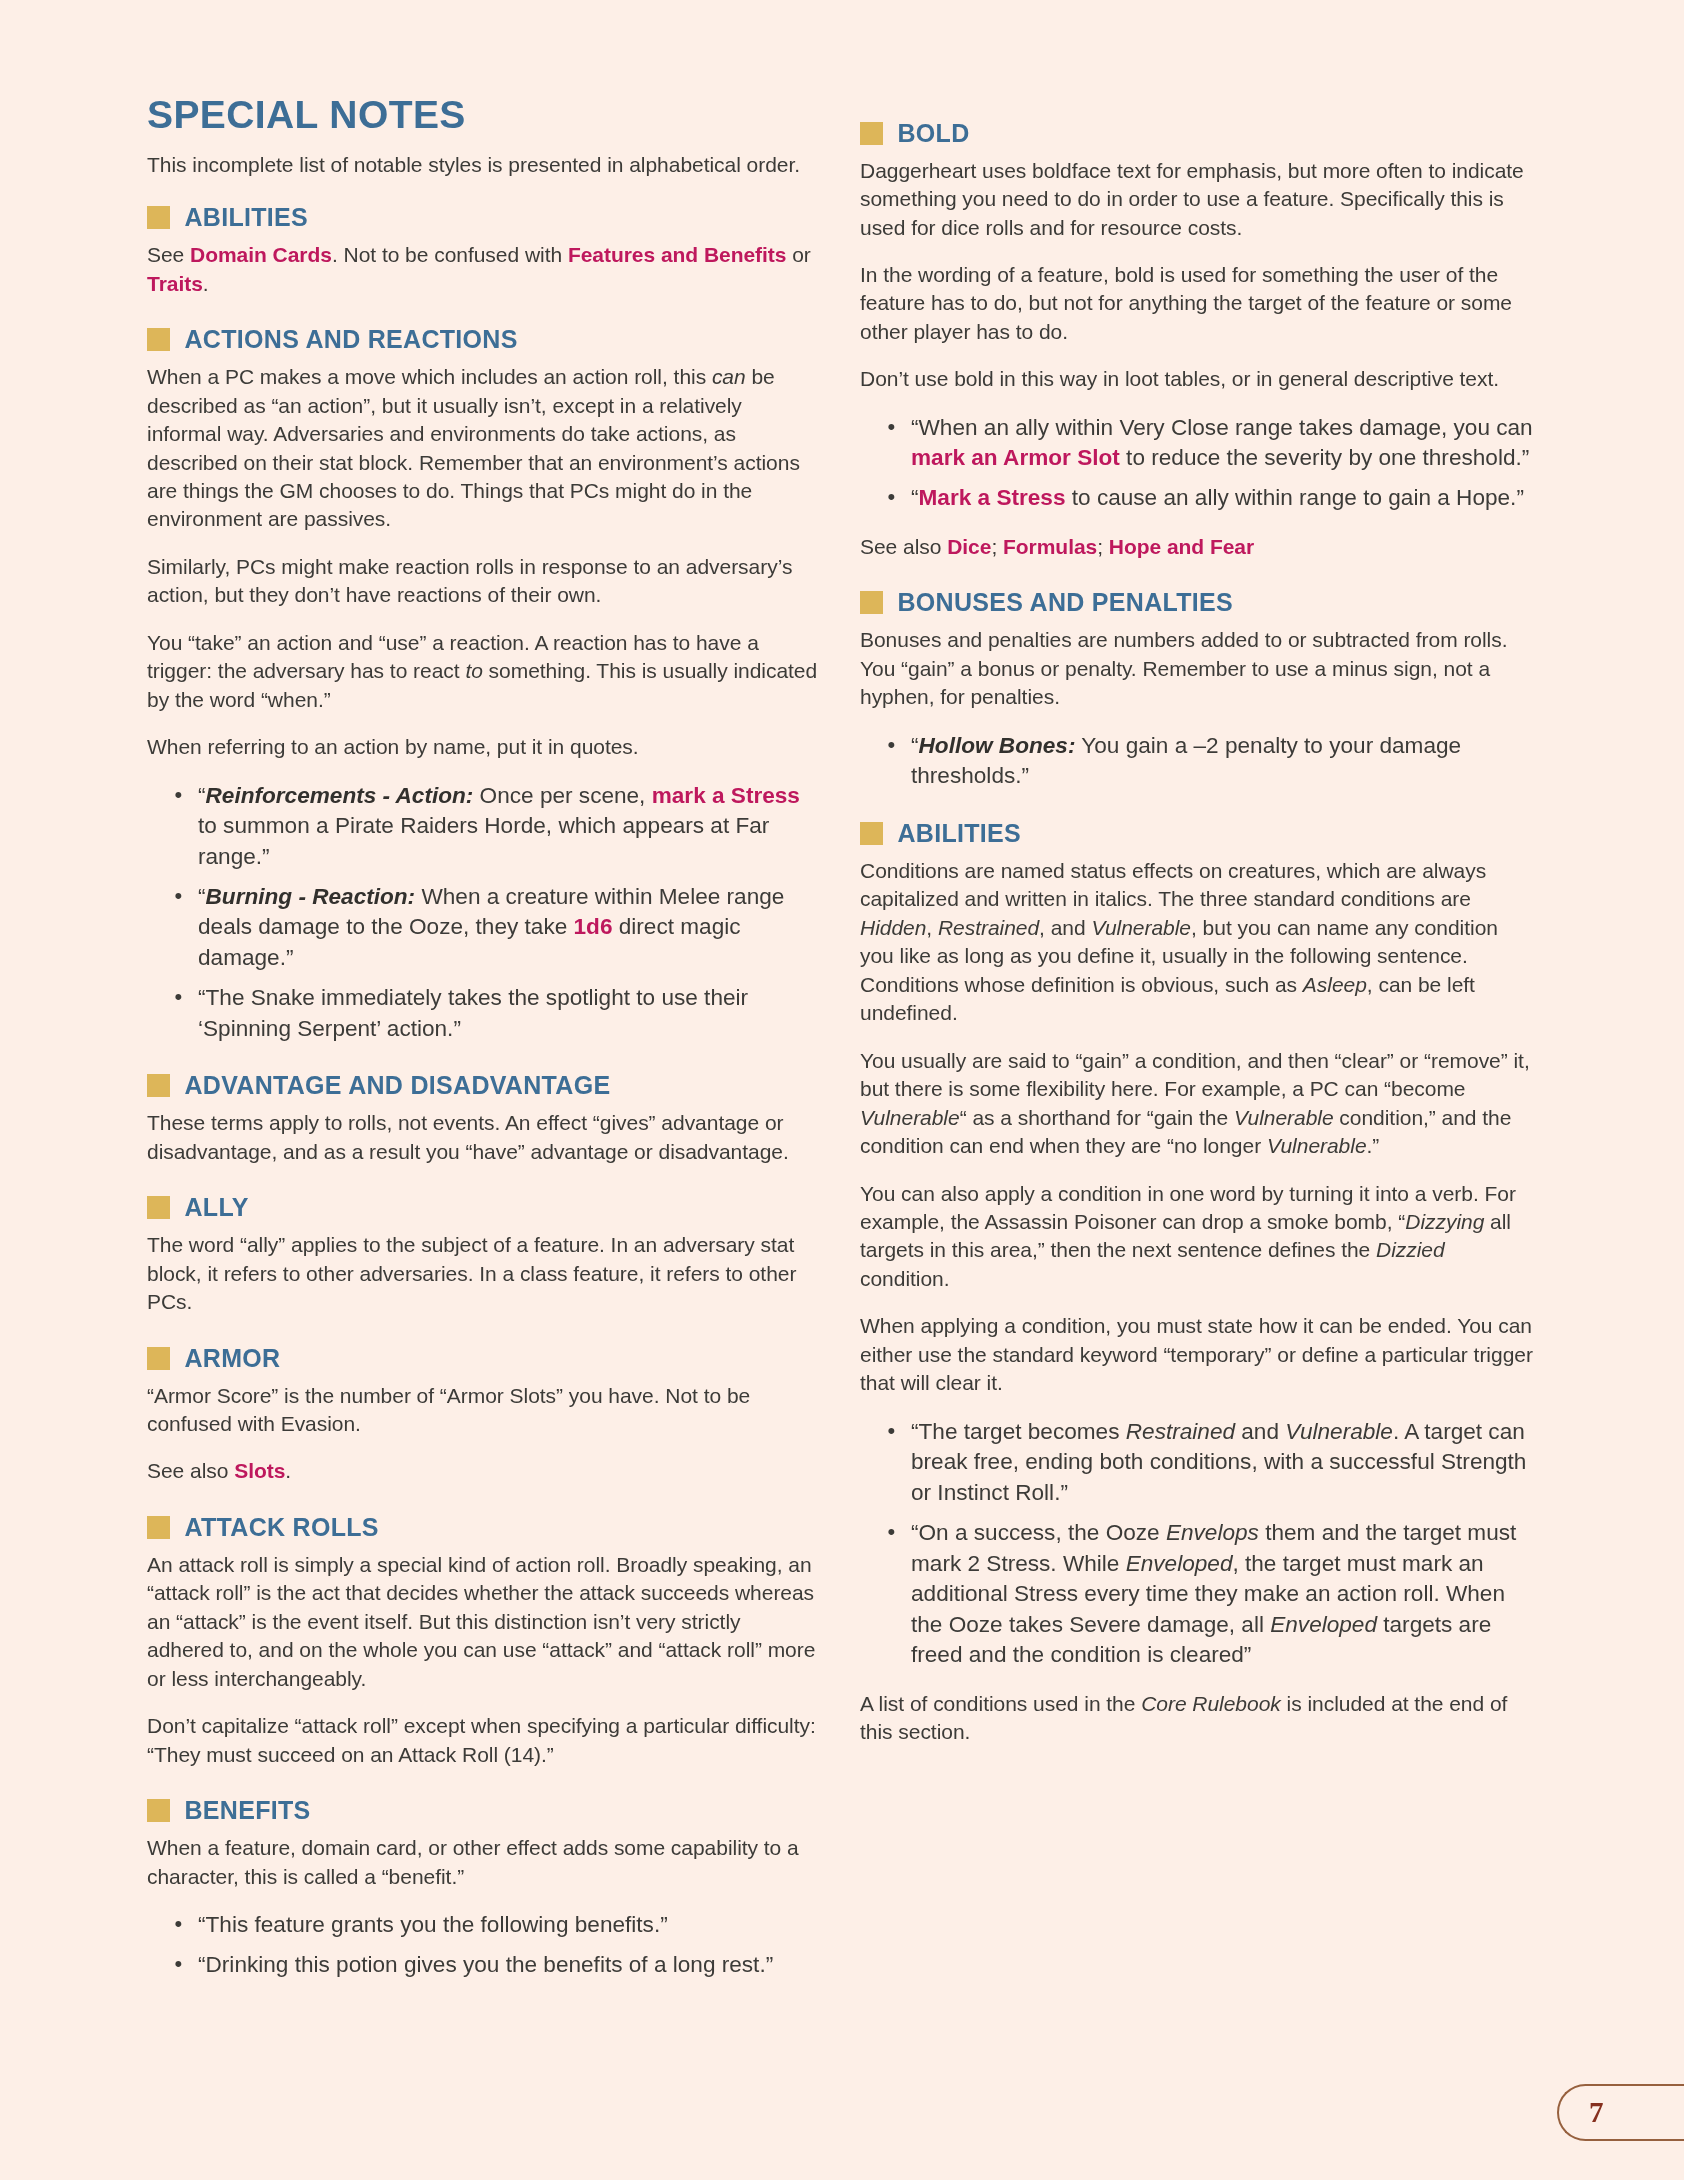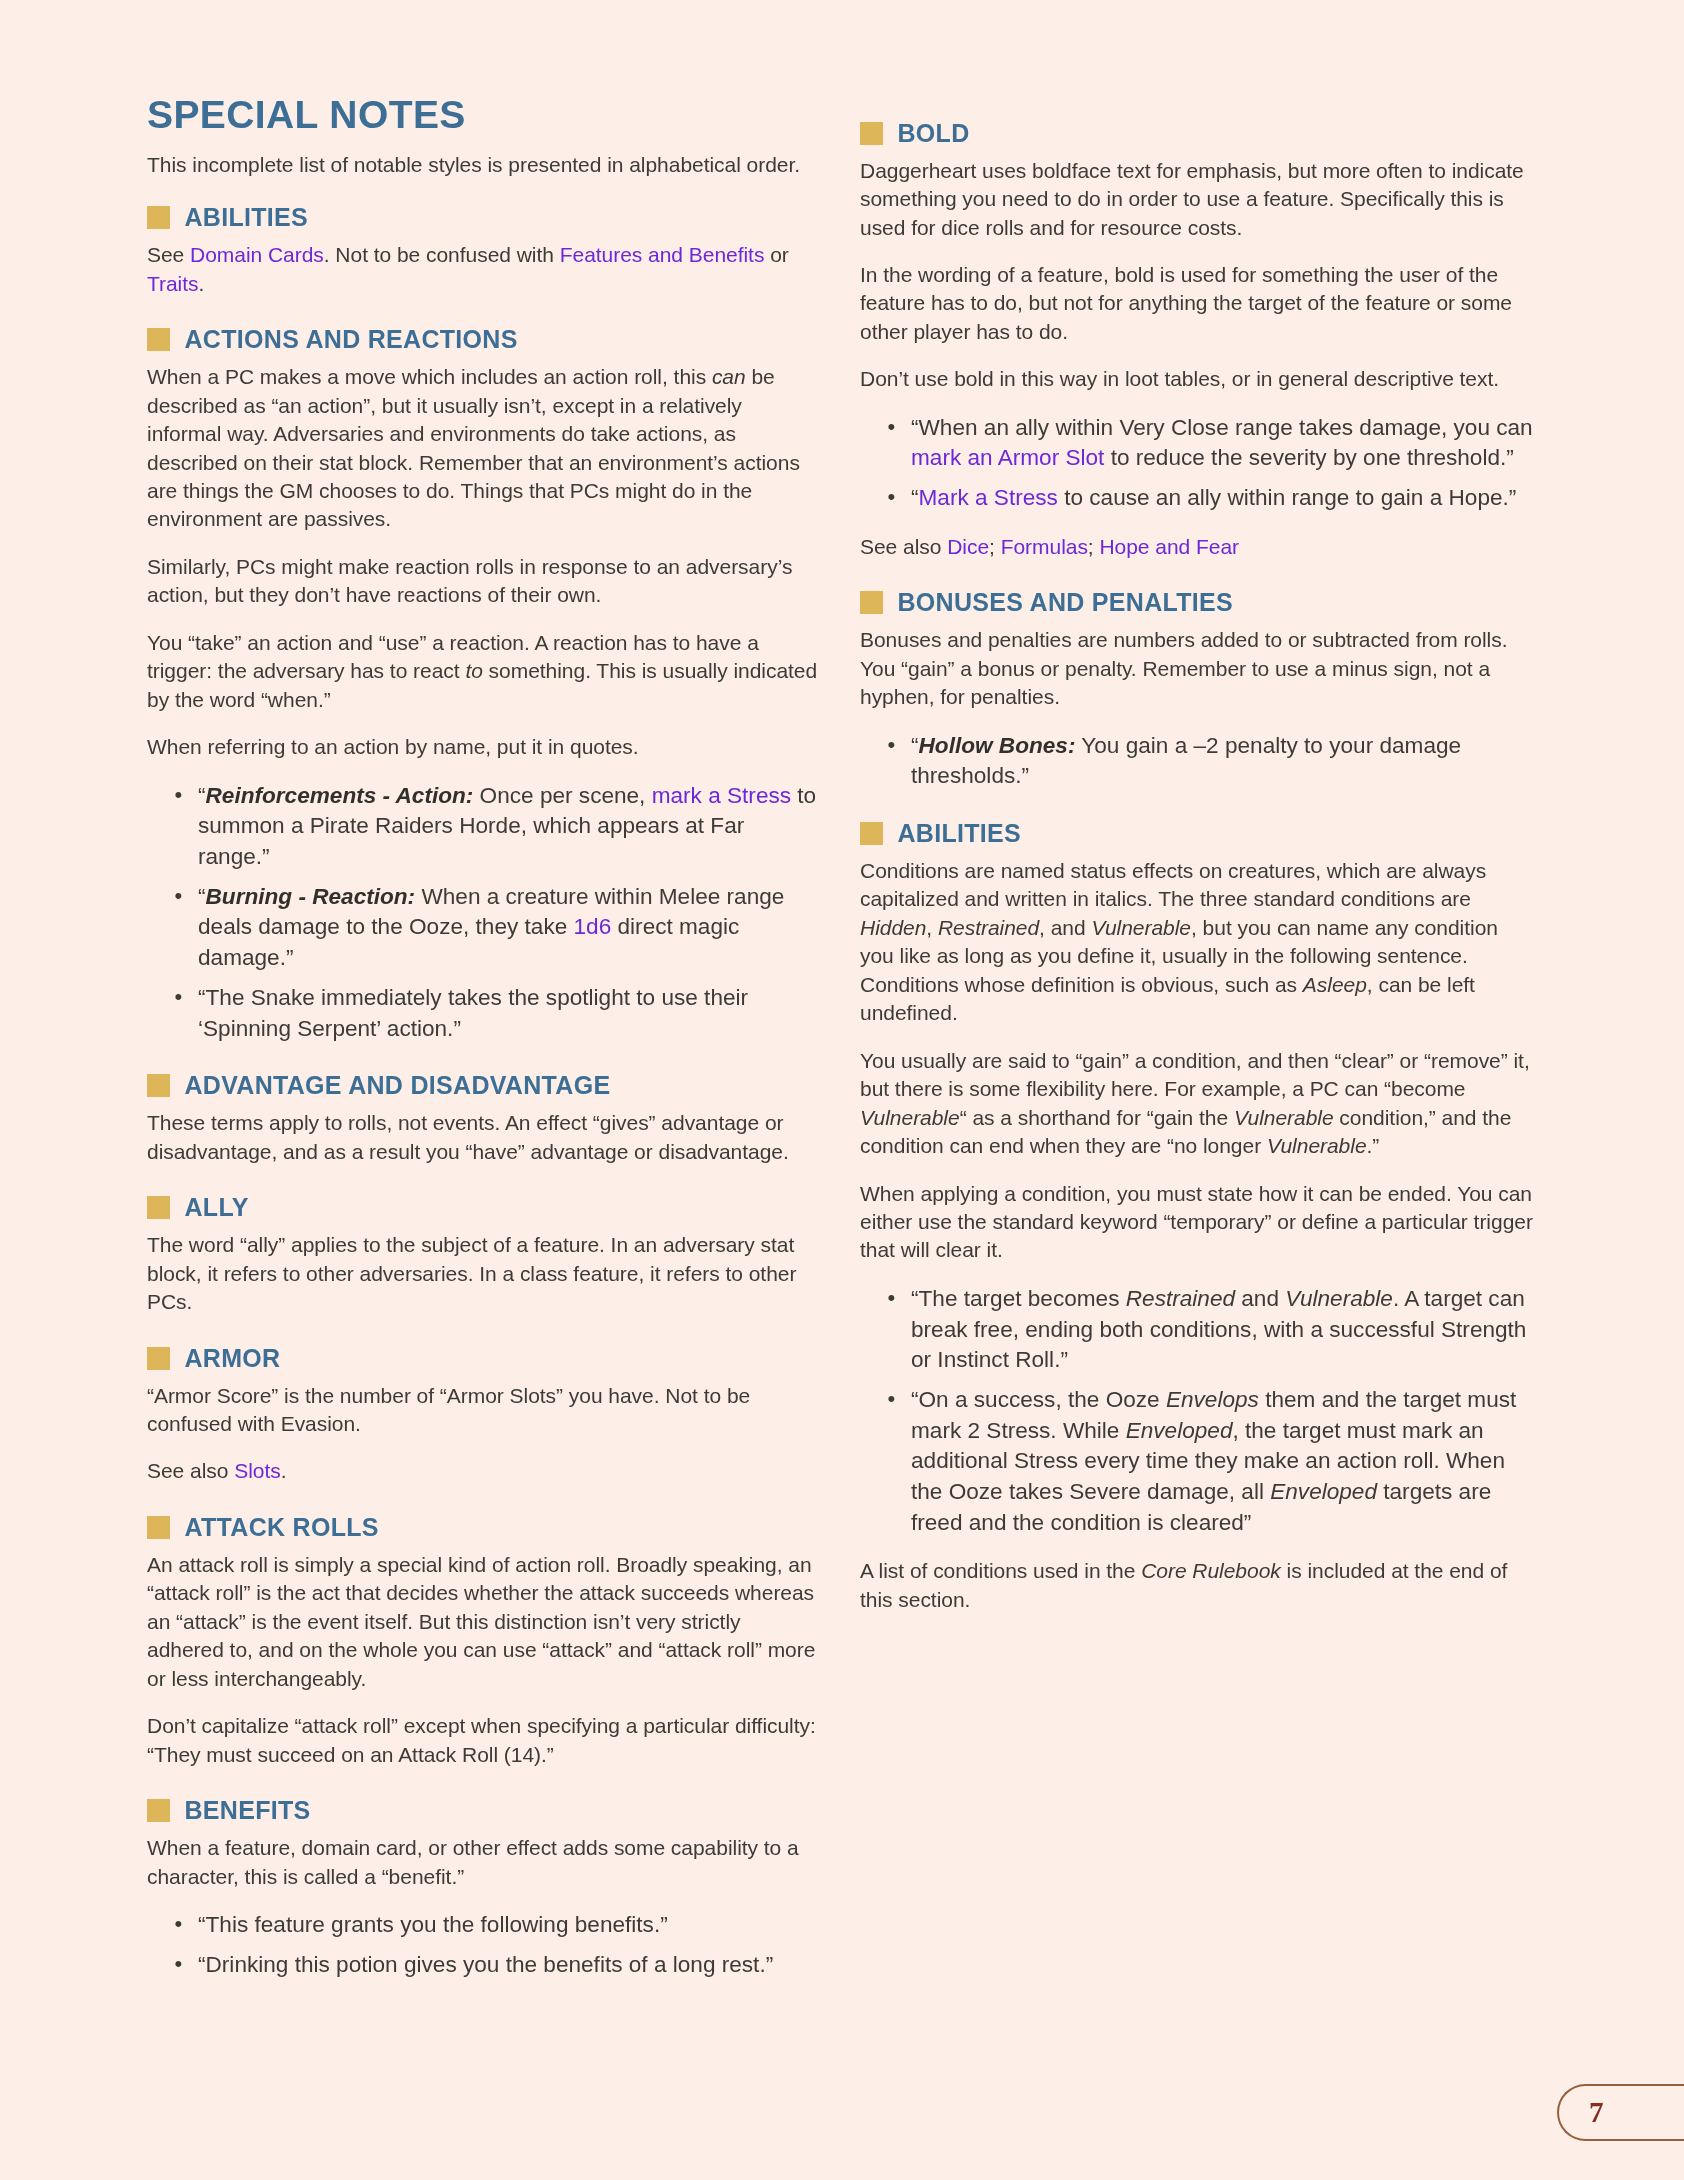--- a/index.html
+++ b/index.html
@@ -79,21 +79,21 @@
   }
   ul.bul li:last-child { margin-bottom:0; }
   ul.bul li:before {
     content:"\2022";
     position:absolute;
     left:3.4px; top:-0.9px;
     font-size:22px;
     color:#3C3B38;
   }
 
-  b, strong { font-weight:normal; color:#6d28d9; }
+  b, strong { font-weight:bold; color:#be185d; }
   i, em { font-style:italic;text-align:center; }
   .bi { font-weight:bold; font-style:italic; color:#32302D; }
 
   .page-num {
     position:absolute;
     right:-1.7px;
     bottom:40px;
     width:128px; height:53px;
     border:2.6px solid #96603E;
     border-right:none;
@@ -194,20 +194,21 @@
           <p class="body">Bonuses and penalties are numbers added to or subtracted from rolls. You “gain” a bonus or penalty. Remember to use a minus sign, not a hyphen, for penalties.</p>
           <ul class="bul">
             <li>“<span class="bi">Hollow Bones:</span> You gain a –2 penalty to your damage thresholds.”</li>
           </ul>
           <div class="sec-head">
             <span class="sq"></span>
             <h2>ABILITIES</h2>
           </div>
           <p class="body">Conditions are named status effects on creatures, which are always capitalized and written in italics. The three standard conditions are <i>Hidden</i>, <i>Restrained</i>, and <i>Vulnerable</i>, but you can name any condition you like as long as you define it, usually in the following sentence. Conditions whose definition is obvious, such as <i>Asleep</i>, can be left undefined.</p>
           <p class="body">You usually are said to “gain” a condition, and then “clear” or “remove” it, but there is some flexibility here. For example, a PC can “become <i>Vulnerable</i>“ as a shorthand for “gain the <i>Vulnerable</i> condition,” and the condition can end when they are “no longer <i>Vulnerable</i>.”</p>
+          <p class="body">You can also apply a condition in one word by turning it into a verb. For example, the Assassin Poisoner can drop a smoke bomb, “<i>Dizzying</i> all targets in this area,” then the next sentence defines the <i>Dizzied</i> condition.</p>
           <p class="body">When applying a condition, you must state how it can be ended. You can either use the standard keyword “temporary” or define a particular trigger that will clear it.</p>
           <ul class="bul">
             <li>“The target becomes <i>Restrained</i> and <i>Vulnerable</i>. A target can break free, ending both conditions, with a successful Strength or Instinct Roll.”</li>
             <li>“On a success, the Ooze <i>Envelops</i> them and the target must mark 2 Stress. While <i>Enveloped</i>, the target must mark an additional Stress every time they make an action roll. When the Ooze takes Severe damage, all <i>Enveloped</i> targets are freed and the condition is cleared”</li>
           </ul>
           <p class="body">A list of conditions used in the <i>Core Rulebook</i> is included at the end of this section.</p>
         </div>
     </div>
 
   </div>

